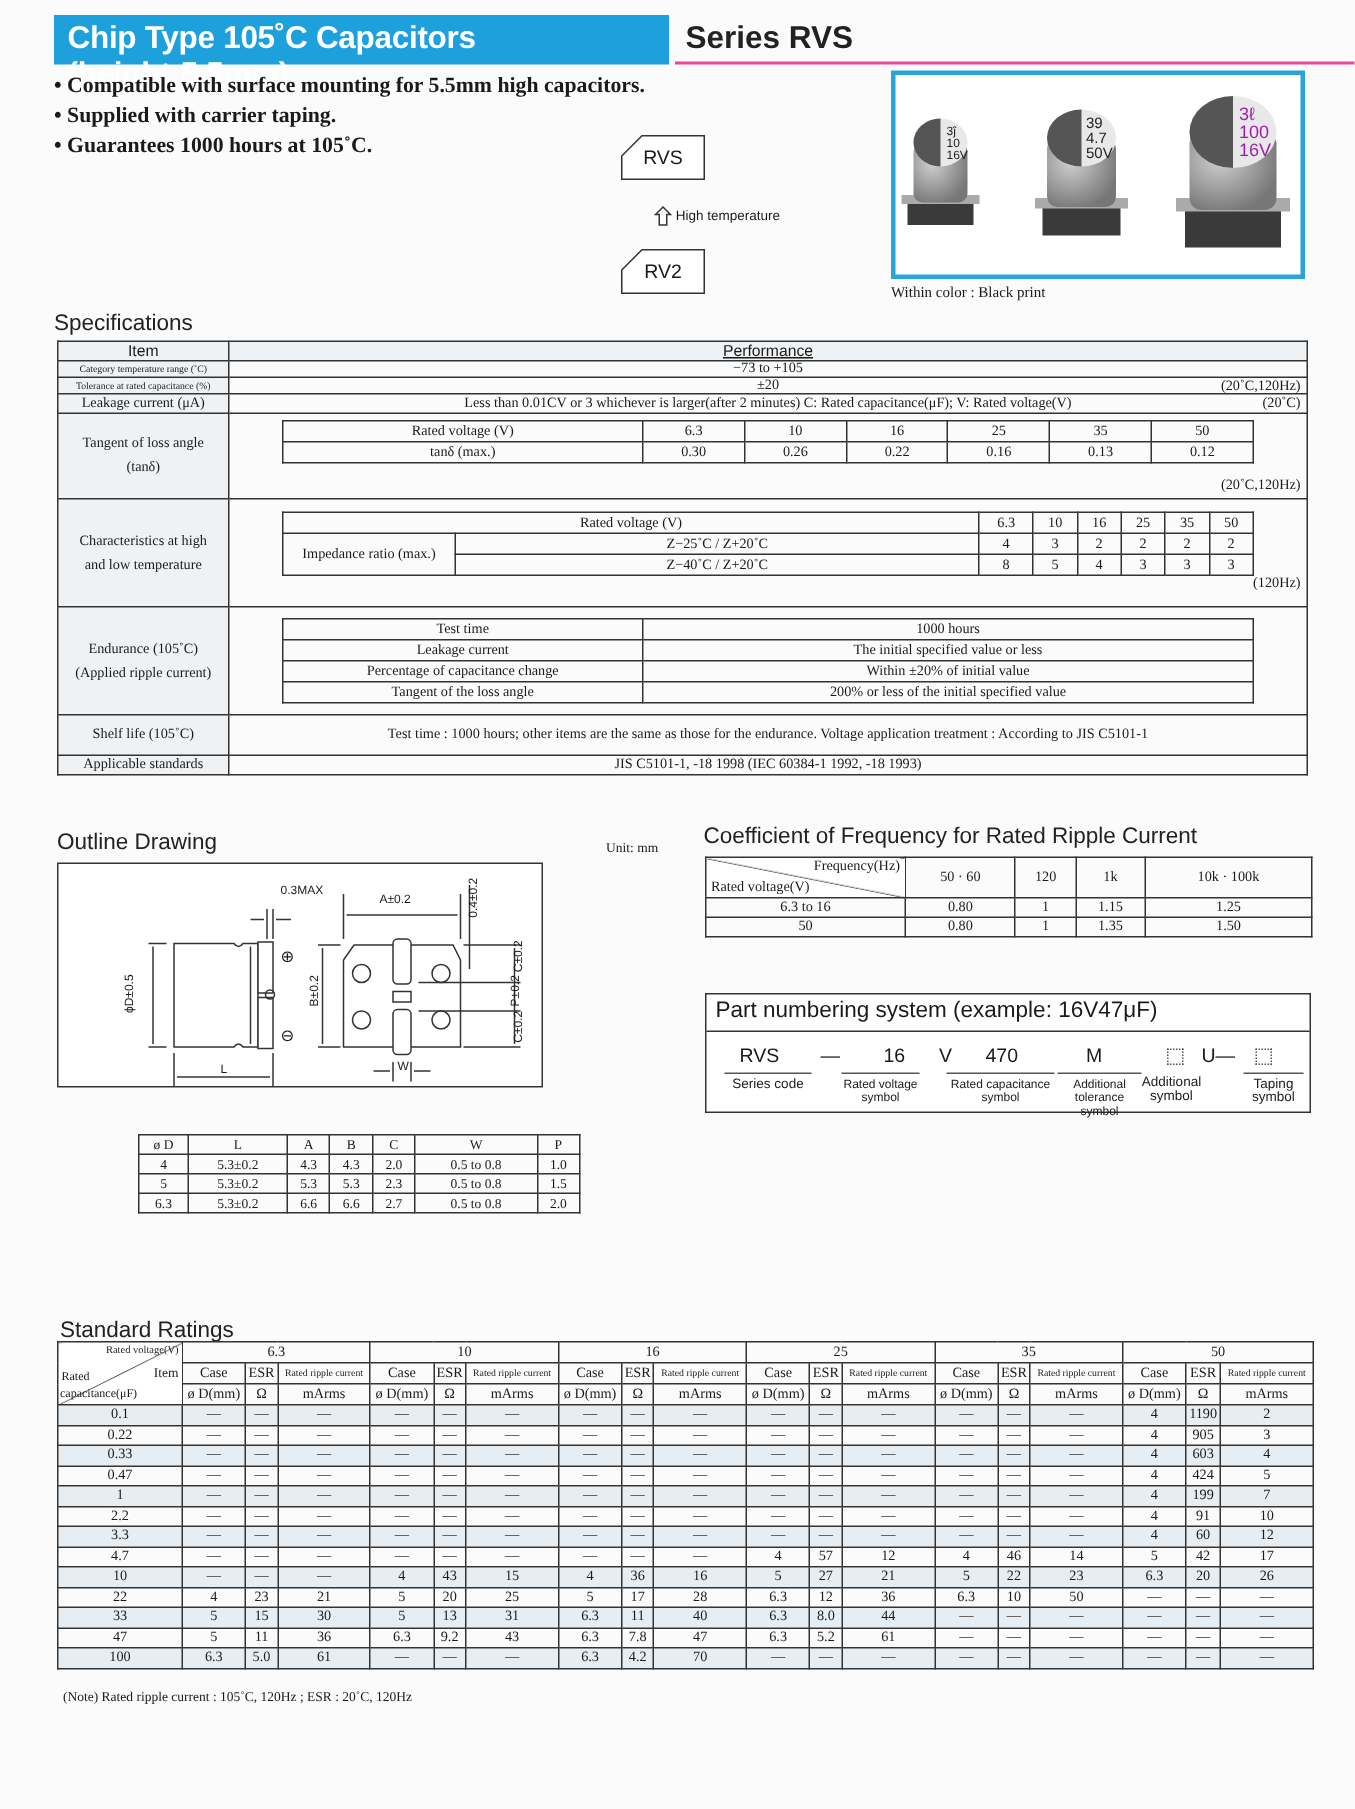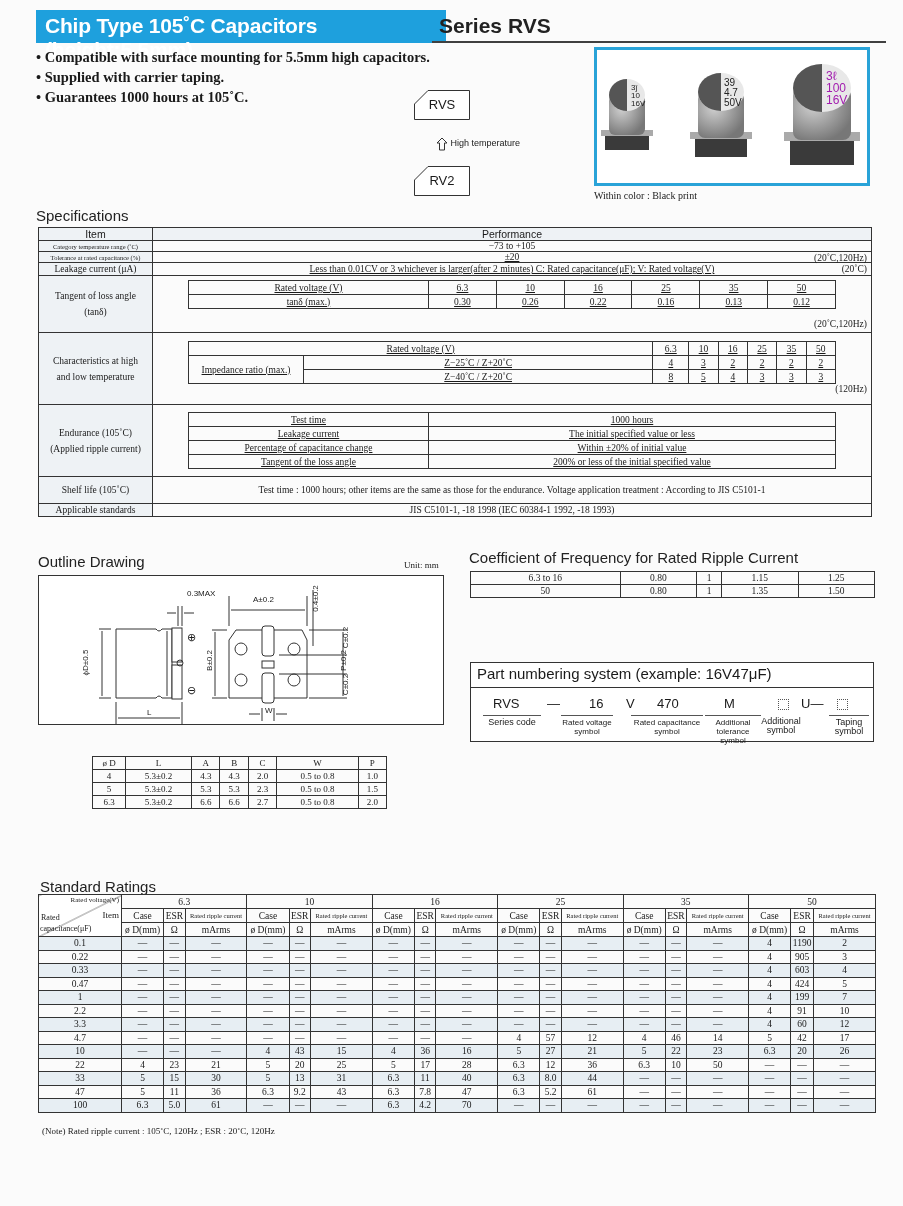--- a/index.html
+++ b/index.html
@@ -2,45 +2,45 @@
 <html><head>
 <meta charset="utf-8">
 <style>
   * { box-sizing: border-box; }
   body { margin: 0; background: #fbfbfb; width: 903px; height: 1206px; position: relative; overflow: hidden; font-family: "Liberation Serif", serif; color: #1a1a1a; }
   .sans { font-family: "Liberation Sans", sans-serif; }
   .abs { position: absolute; }
 
   
   #hdr-band { left: 36px; top: 10px; width: 410px; height: 33px; background: #1ea0dd; color: #fff; font-family: "Liberation Sans", sans-serif; font-size: 21px; font-weight: bold; padding: 4px 0 0 9px; letter-spacing: -0.2px; }
-  #hdr-series { left: 432px; top: 10px; width: 454px; height: 33px; border-bottom: 2px solid #404040; font-family: "Liberation Sans", sans-serif; font-size: 21px; font-weight: bold; padding: 4px 0 0 7px; color: #222; }
+  #hdr-series { left: 450px; top: 10px; width: 454px; height: 33px; border-bottom: 2px solid #ec4899; font-family: "Liberation Sans", sans-serif; font-size: 21px; font-weight: bold; padding: 4px 0 0 7px; color: #222; }
   #features { left: 36px; top: 47px; font-size: 14.5px; font-weight: bold; line-height: 20px; }
   #features div::before { content: "• "; }
   .series-box-wrap { position: absolute; width: 56px; height: 30px; }
   .series-box-wrap svg { position: absolute; left: 0; top: 0; }
   #ht { left: 436px; top: 137px; font-family: "Liberation Sans", sans-serif; font-size: 9px; }
 
   #photo { left: 594px; top: 47px; width: 276px; height: 139px; border: 3px solid #29a3d8; background: #fff; }
   #marking { left: 594px; top: 190px; font-size: 10px; }
 
   h2.sec { position: absolute; margin: 0; font-family: "Liberation Sans", sans-serif; font-weight: normal; font-size: 15px; color: #222; }
 
   table { border-collapse: collapse; }
   td, th { border: 1px solid #333; padding: 0; font-weight: normal; text-align: center; }
 
   
   #spec { left: 38px; top: 227px; width: 834px; font-size: 9.5px; }
   #spec td.item { background: #eef2f5; width: 114px; }
-  #spec td.perf { position: relative; text-decoration: underline; }
+  #spec td.perf { position: relative; }
   .note-r { position: absolute; right: 4px; font-size: 9.5px; }
   .inner { border-collapse: collapse; margin: 0 auto; font-size: 9.5px; }
   .inner td { border: 1px solid #333; height: 14px; }
 
   
-  #outline-box { left: 38px; top: 575px; width: 406px; height: 150px; border: 1px solid #333; background: #fff; }
+  #outline-box { left: 38px; top: 575px; width: 324px; height: 150px; border: 1px solid #333; background: #fff; }
   #dims { left: 92px; top: 756px; font-size: 9px; width: 295px; }
   #dims td { height: 13px; }
 
   
   #coeff { left: 470px; top: 571px; width: 405px; font-size: 9.5px; }
   #coeff td { height: 13px; }
 
   
   #pn { left: 470px; top: 662px; width: 404px; height: 80px; border: 1px solid #333; background: #fff; font-family: "Liberation Sans", sans-serif; }
   #pn .title { font-size: 15px; padding: 2px 0 0 6px; height: 25px; border-bottom: 1px solid #333; }
@@ -130,21 +130,21 @@
       <div>16V</div>
   </div>
 </div>
 <div id="marking" class="abs">Within color : Black print</div>
 
 <h2 class="sec" style="left:36px;top:207px;">Specifications</h2>
 <table id="spec" class="abs">
   <tbody>
       <tr style="height:12px;">
     <td class="item sans" style="font-size:10.5px;">Item</td>
-    <td class="sans" style="font-size:10.5px;background:#eef2f5;">Performance</td>
+    <td class="sans" style="font-size:10.5px;background:#eef2f5;text-decoration:underline;">Performance</td>
   </tr>
   <tr style="height:11px;">
     <td class="item" style="font-size:6.5px;">Category temperature range (˚C)</td>
     <td>−73 to +105</td>
   </tr>
   <tr style="height:11px;">
     <td class="item" style="font-size:6.5px;">Tolerance at rated capacitance (%)</td>
     <td class="perf"><span>±20</span><span class="note-r" style="top:1px;">(20˚C,120Hz)</span></td>
   </tr>
   <tr style="height:13px;">
@@ -363,20 +363,30 @@
         <td>2.7</td>
         <td>0.5 to 0.8</td>
         <td>2.0</td>
       </tr>
 </tbody>
   </table>
 
 <h2 class="sec" style="left:469px;top:549px;">Coefficient of Frequency for Rated Ripple Current</h2>
 <table id="coeff" class="abs">
   <tbody>
+      <tr style="height:27px;">
+    <td style="width:133px;position:relative;background:linear-gradient(to top right, transparent calc(50% - 0.5px), #333 50%, transparent calc(50% + 0.5px)) , #fff;">
+      <span class="abs" style="right:3px;top:1px;">Frequency(Hz)</span>
+      <span class="abs" style="left:3px;bottom:1px;">Rated voltage(V)</span>
+    </td>
+    <td>50 · 60</td>
+        <td>120</td>
+        <td>1k</td>
+        <td>10k · 100k</td>
+  </tr>
   <tr>
         <td>6.3 to 16</td>
         <td>0.80</td>
         <td>1</td>
         <td>1.15</td>
         <td>1.25</td>
       </tr>
   <tr>
         <td>50</td>
         <td>0.80</td>

